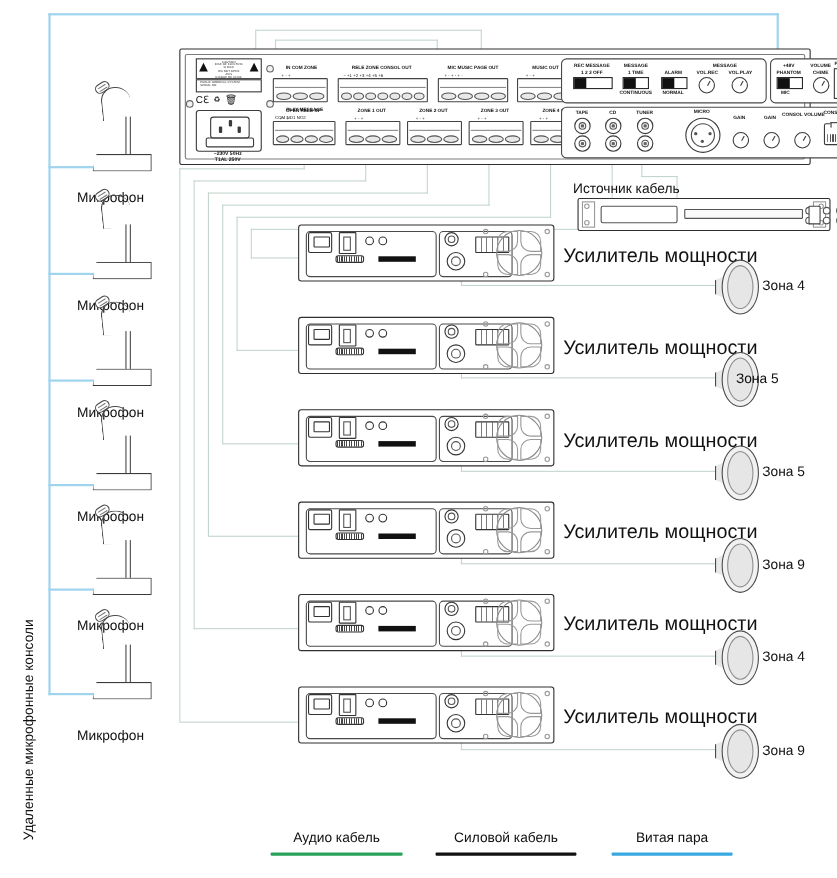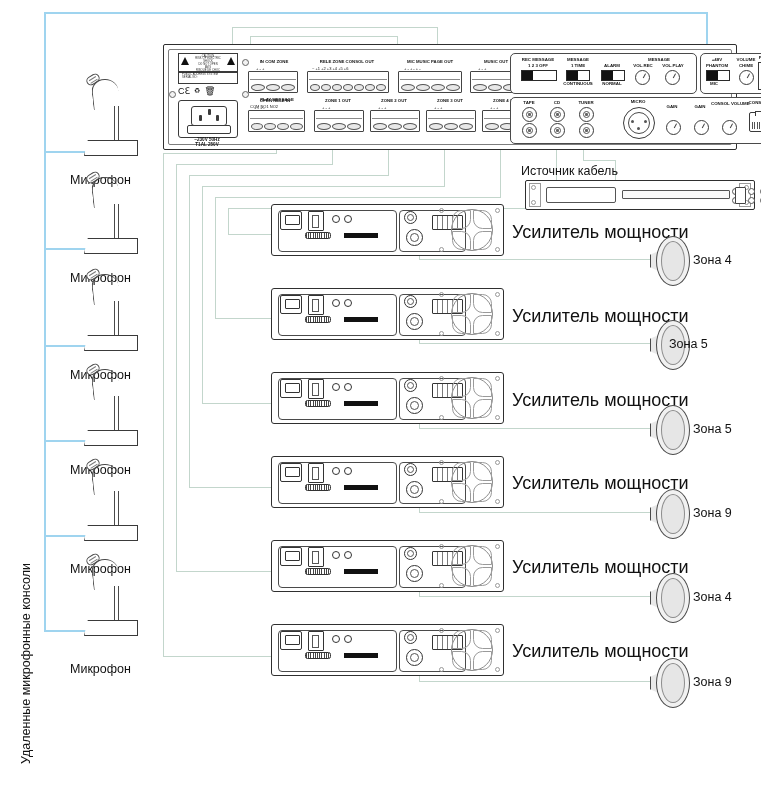--- a/index.html
+++ b/index.html
@@ -766,14 +766,28 @@
     <div class="corner" style="right:3px;top:3px;"></div>
     <div class="corner" style="right:3px;bottom:3px;"></div>
   </div>
   <div class="amp-name" style="left:512px;top:641px;">Усилитель мощности</div>
   <div class="spkr" style="left:650px;top:658px;">
     <div class="horn"></div>
       <div class="cone"></div>
   </div>
   <div class="zone-name" style="left:693px;top:675px;">Зона 9</div>
 
+  <div id="legend">
+    <div class="leg" style="left:246px;top:8px;width:120px;">
+      <div class="t">Аудио кабель</div>
+      <div class="bar" style="background:#2aa35a;"></div>
+    </div>
+    <div class="leg" style="left:396px;top:8px;width:128px;">
+      <div class="t">Силовой кабель</div>
+      <div class="bar" style="background:#111111;"></div>
+    </div>
+    <div class="leg" style="left:556px;top:8px;width:110px;">
+      <div class="t">Витая пара</div>
+      <div class="bar" style="background:#3aa8e0;"></div>
+    </div>
+  </div>
 
 </div>
 
 </body></html>

